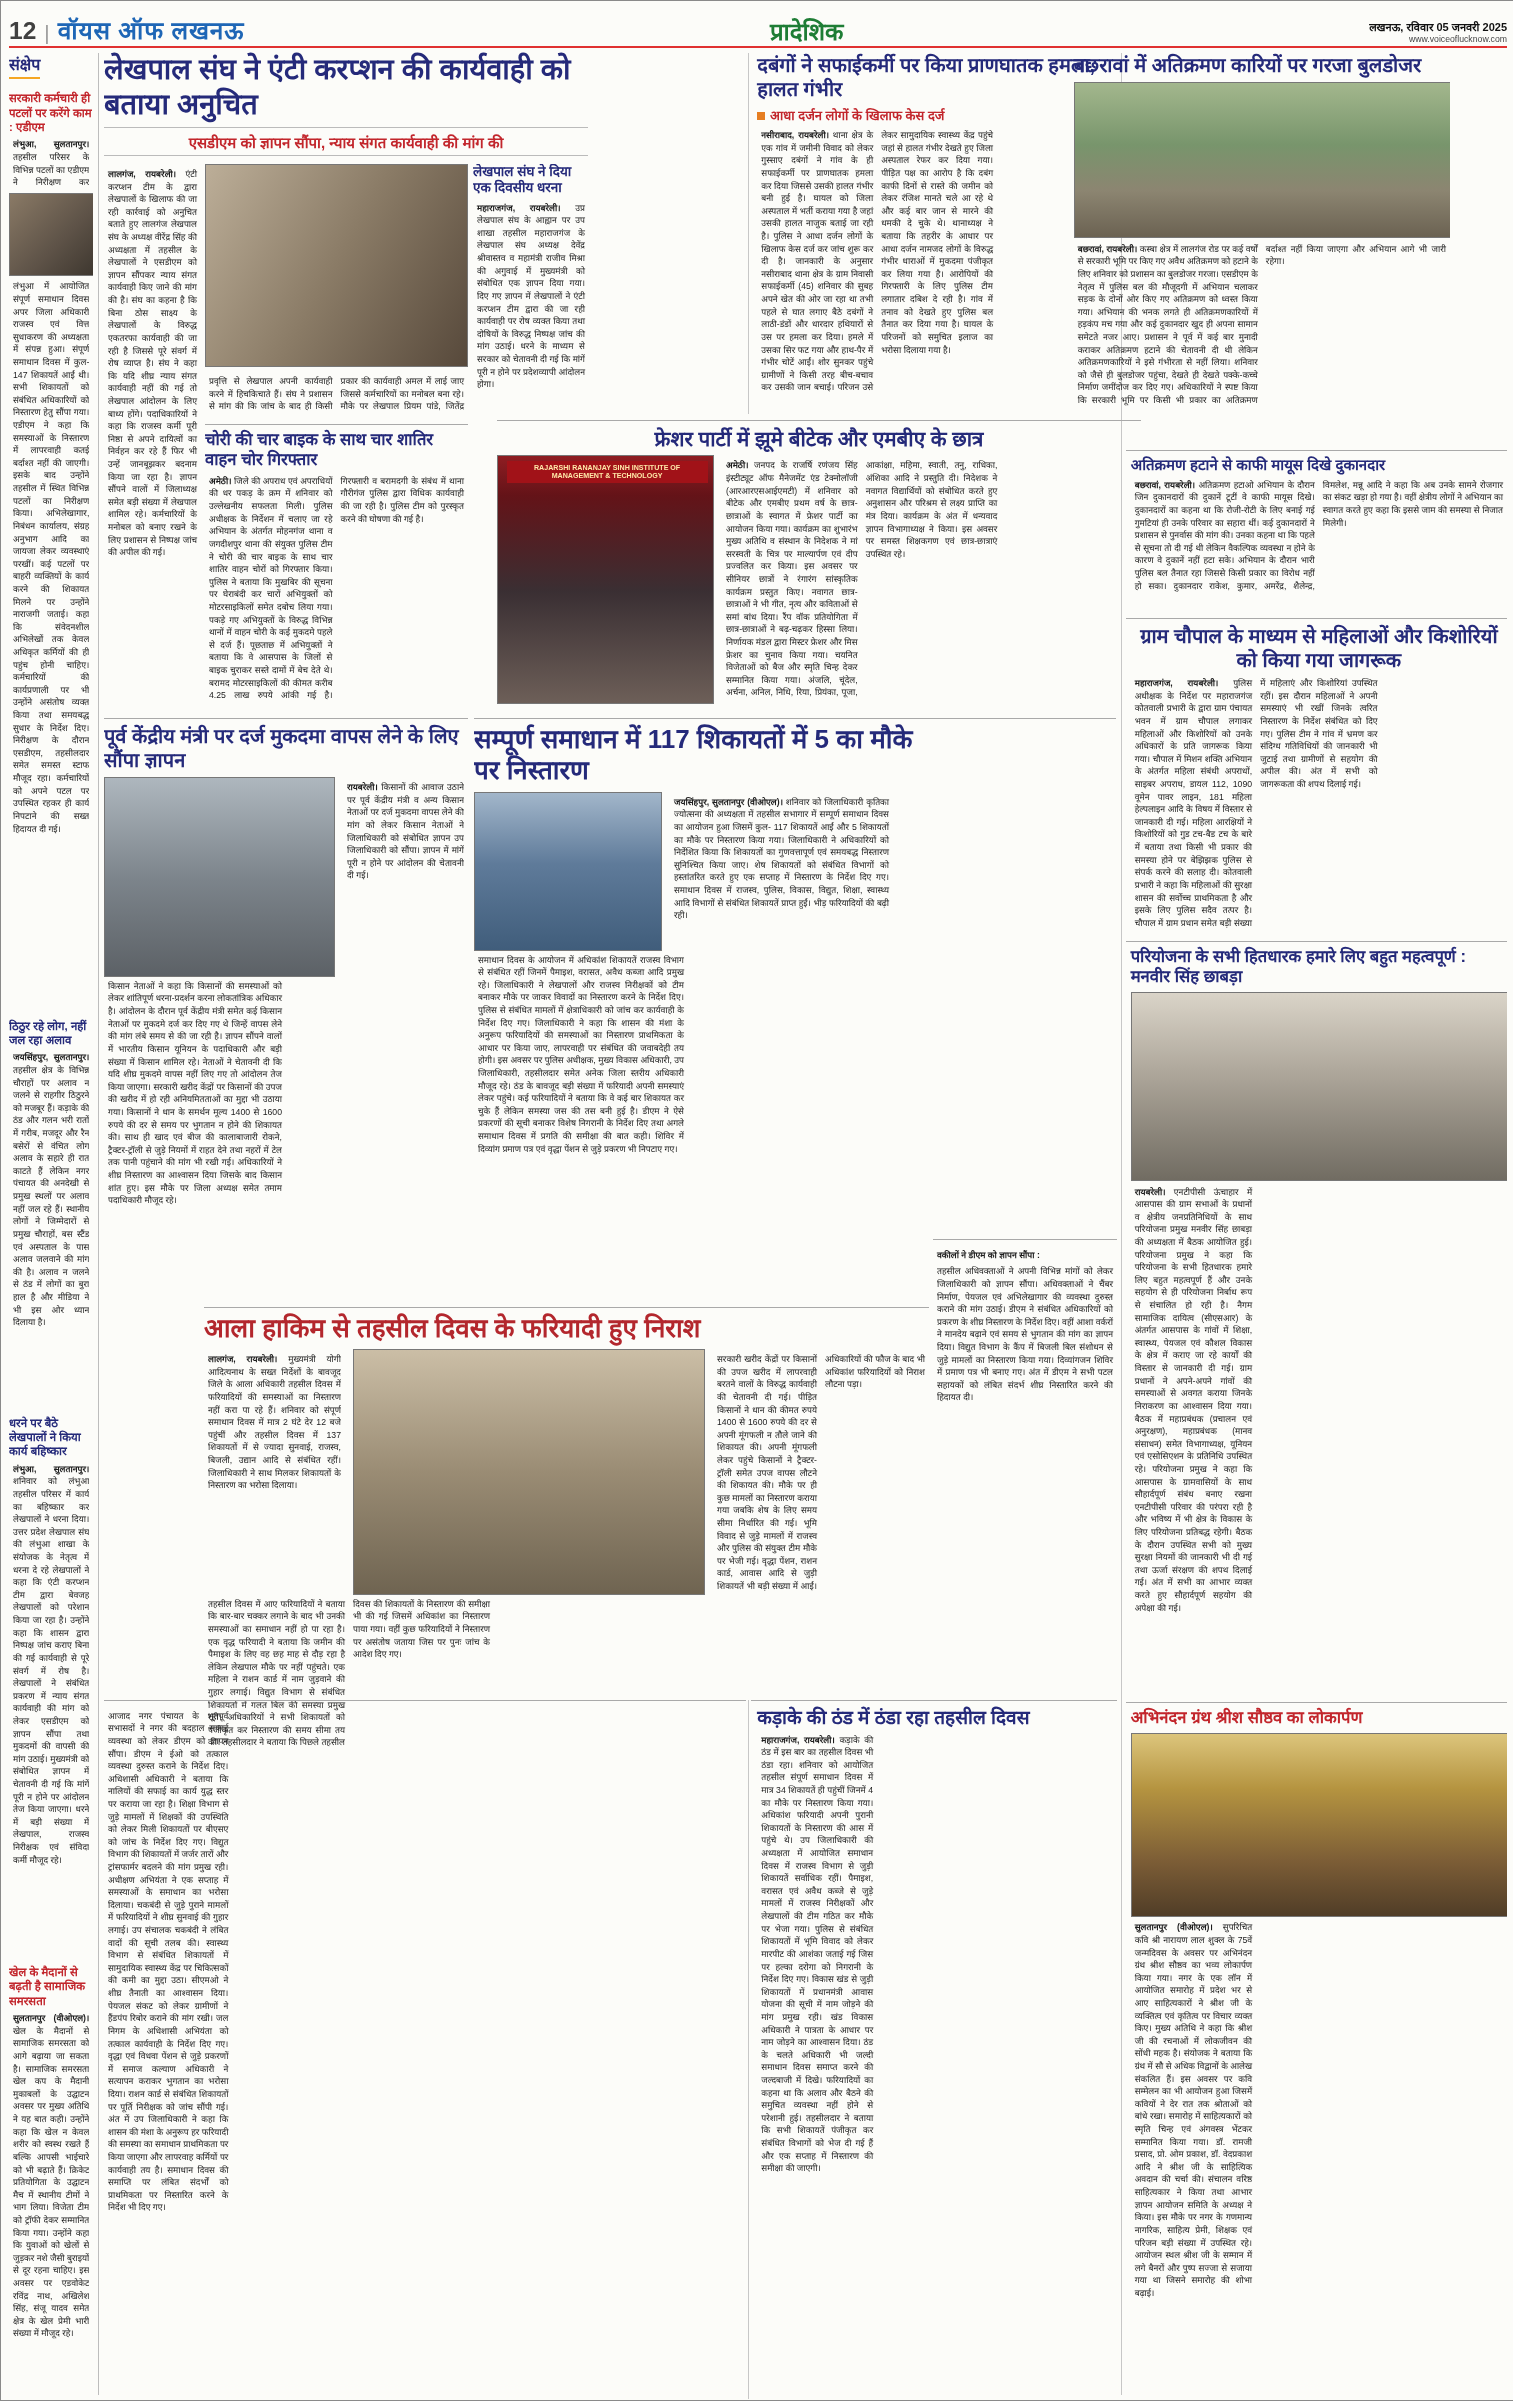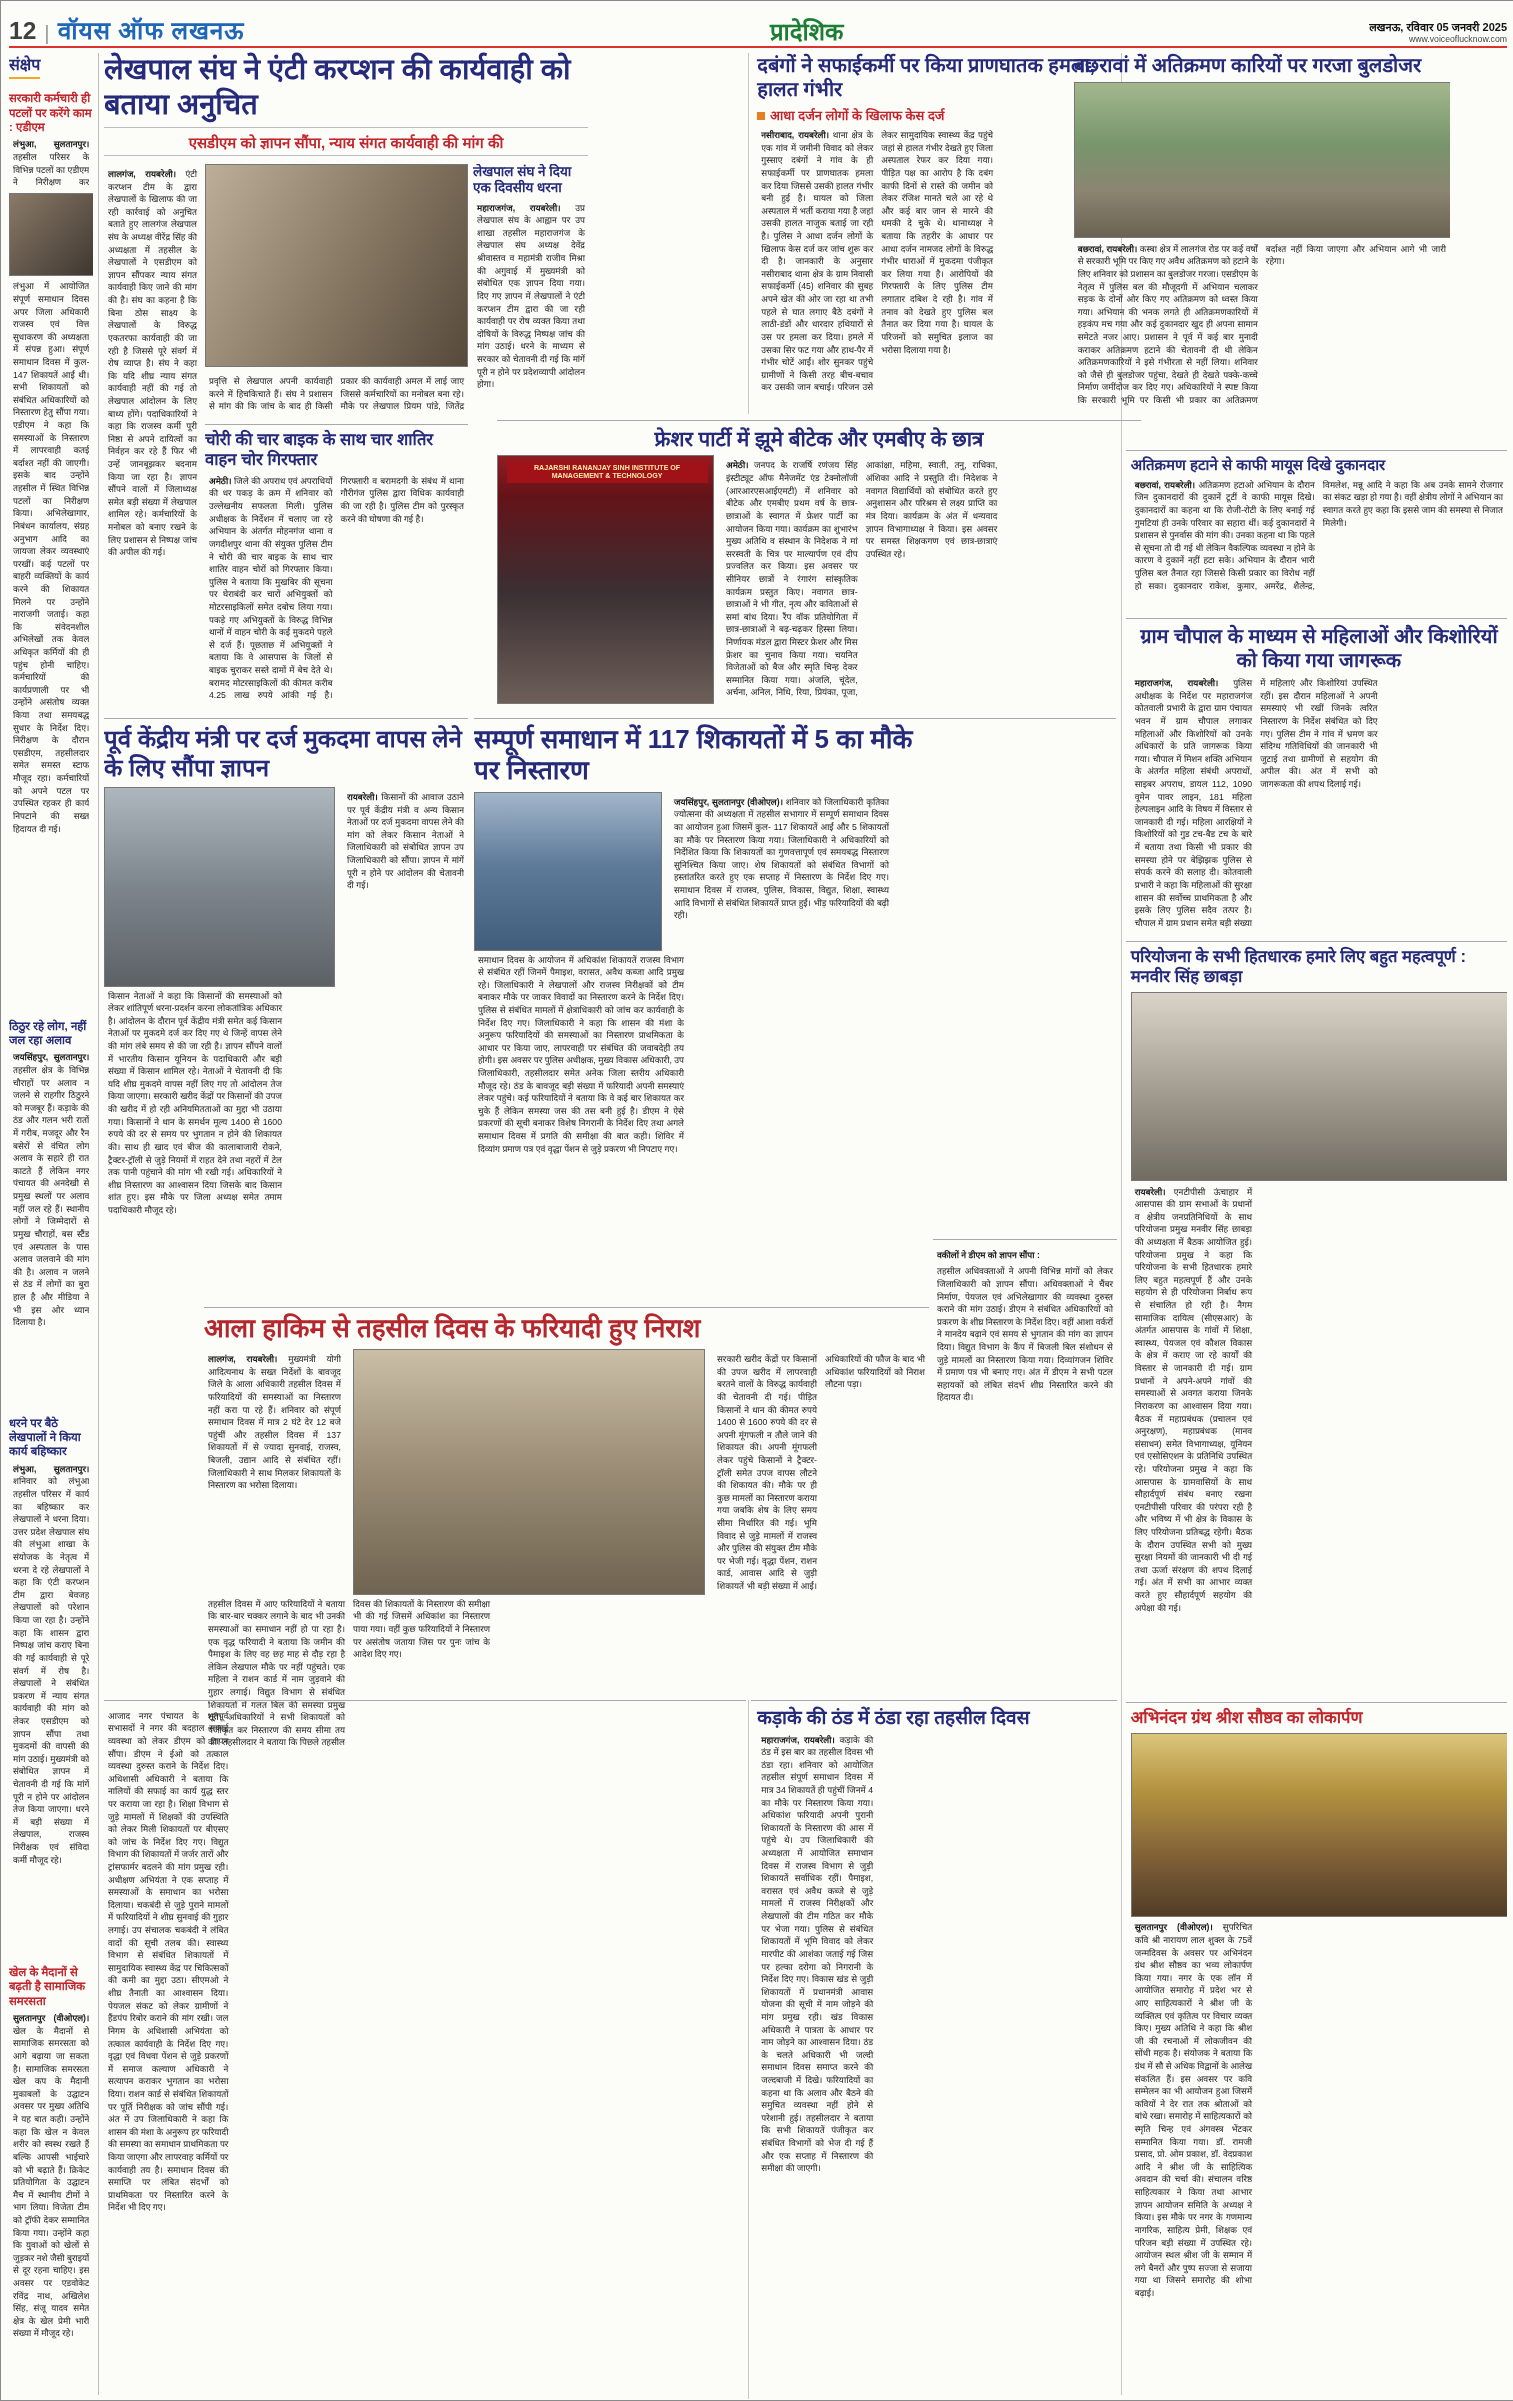--- a/index.html
+++ b/index.html
@@ -207,21 +207,21 @@
       <div style="flex:1;height:100%;overflow:hidden;">
         <div class="cols-3 body-text">
           <b class="dateline">अमेठी।</b>
           <span>जनपद के राजर्षि रणंजय सिंह इंस्टीट्यूट ऑफ मैनेजमेंट एंड टेक्नोलॉजी (आरआरएसआईएमटी) में शनिवार को बीटेक और एमबीए प्रथम वर्ष के छात्र-छात्राओं के स्वागत में फ्रेशर पार्टी का आयोजन किया गया। कार्यक्रम का शुभारंभ मुख्य अतिथि व संस्थान के निदेशक ने मां सरस्वती के चित्र पर माल्यार्पण एवं दीप प्रज्वलित कर किया। इस अवसर पर सीनियर छात्रों ने रंगारंग सांस्कृतिक कार्यक्रम प्रस्तुत किए। नवागत छात्र-छात्राओं ने भी गीत, नृत्य और कविताओं से समां बांध दिया। रैंप वॉक प्रतियोगिता में छात्र-छात्राओं ने बढ़-चढ़कर हिस्सा लिया। निर्णायक मंडल द्वारा मिस्टर फ्रेशर और मिस फ्रेशर का चुनाव किया गया। चयनित विजेताओं को बैज और स्मृति चिन्ह देकर सम्मानित किया गया। अंजलि, चूंदेल, अर्चना, अनिल, निधि, रिया, प्रियंका, पूजा, आकांक्षा, महिमा, स्वाती, तनु, राधिका, अंशिका आदि ने प्रस्तुति दी। निदेशक ने नवागत विद्यार्थियों को संबोधित करते हुए अनुशासन और परिश्रम से लक्ष्य प्राप्ति का मंत्र दिया। कार्यक्रम के अंत में धन्यवाद ज्ञापन विभागाध्यक्ष ने किया। इस अवसर पर समस्त शिक्षकगण एवं छात्र-छात्राएं उपस्थित रहे।</span>
         </div>
       </div>
     </div>
   </section>
 
   <section class="abs sep-top" style="left:103px;top:717px;width:364px;height:519px;">
-    <h2 class="hl navy" style="font-size:24px;">पूर्व केंद्रीय मंत्री पर दर्ज मुकदमा वापस लेने के लिए सौंपा ज्ञापन</h2>
+    <h2 class="hl navy" style="font-size:20px;">पूर्व केंद्रीय मंत्री पर दर्ज मुकदमा वापस लेने के लिए सौंपा ज्ञापन</h2>
     <div class="row" style="height:198px;margin-bottom:4.7px;">
       <div class="photo ph-purv" style="width:229px;height:100%;flex:none;"></div>
       <p class="body-text" style="flex:1;overflow:hidden;"><b class="dateline">रायबरेली।</b>
         <span>किसानों की आवाज उठाने पर पूर्व केंद्रीय मंत्री व अन्य किसान नेताओं पर दर्ज मुकदमा वापस लेने की मांग को लेकर किसान नेताओं ने जिलाधिकारी को संबोधित ज्ञापन उप जिलाधिकारी को सौंपा। ज्ञापन में मांगें पूरी न होने पर आंदोलन की चेतावनी दी गई।</span></p>
     </div>
     <div style="height:247px;">
       <div class="cols-2 body-text">किसान नेताओं ने कहा कि किसानों की समस्याओं को लेकर शांतिपूर्ण धरना-प्रदर्शन करना लोकतांत्रिक अधिकार है। आंदोलन के दौरान पूर्व केंद्रीय मंत्री समेत कई किसान नेताओं पर मुकदमे दर्ज कर दिए गए थे जिन्हें वापस लेने की मांग लंबे समय से की जा रही है। ज्ञापन सौंपने वालों में भारतीय किसान यूनियन के पदाधिकारी और बड़ी संख्या में किसान शामिल रहे। नेताओं ने चेतावनी दी कि यदि शीघ्र मुकदमे वापस नहीं लिए गए तो आंदोलन तेज किया जाएगा। सरकारी खरीद केंद्रों पर किसानों की उपज की खरीद में हो रही अनियमितताओं का मुद्दा भी उठाया गया। किसानों ने धान के समर्थन मूल्य 1400 से 1600 रुपये की दर से समय पर भुगतान न होने की शिकायत की। साथ ही खाद एवं बीज की कालाबाजारी रोकने, ट्रैक्टर-ट्रॉली से जुड़े नियमों में राहत देने तथा नहरों में टेल तक पानी पहुंचाने की मांग भी रखी गई। अधिकारियों ने शीघ्र निस्तारण का आश्वासन दिया जिसके बाद किसान शांत हुए। इस मौके पर जिला अध्यक्ष समेत तमाम पदाधिकारी मौजूद रहे।</div>
     </div>
   </section>
 

